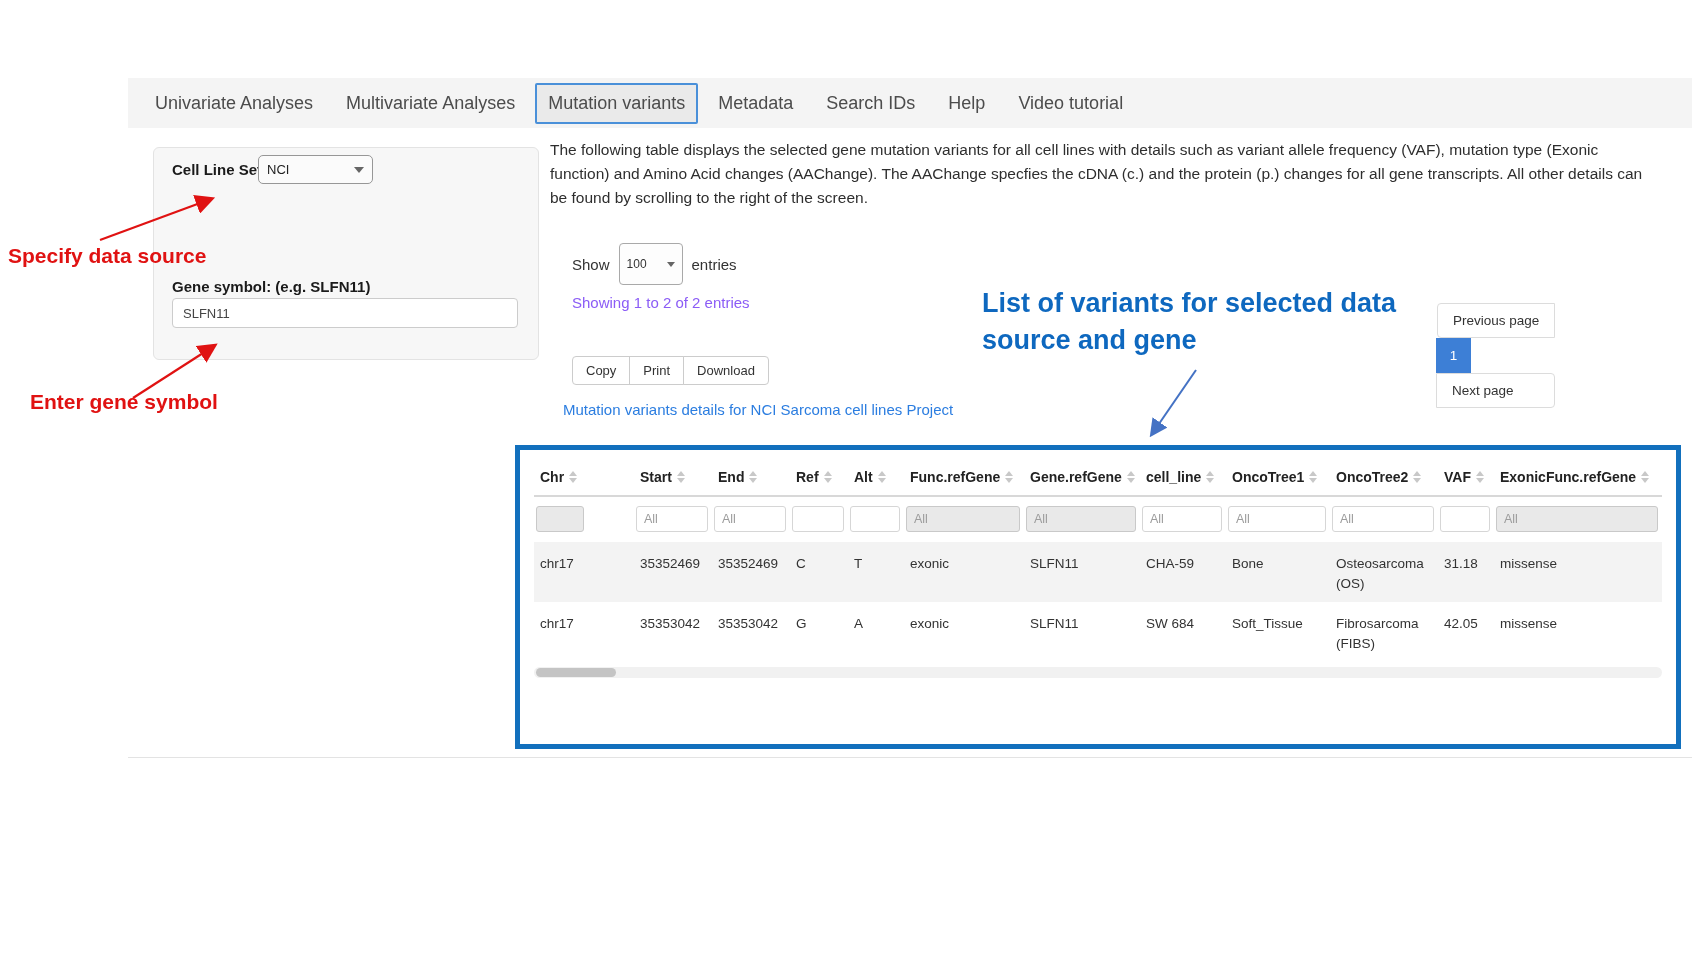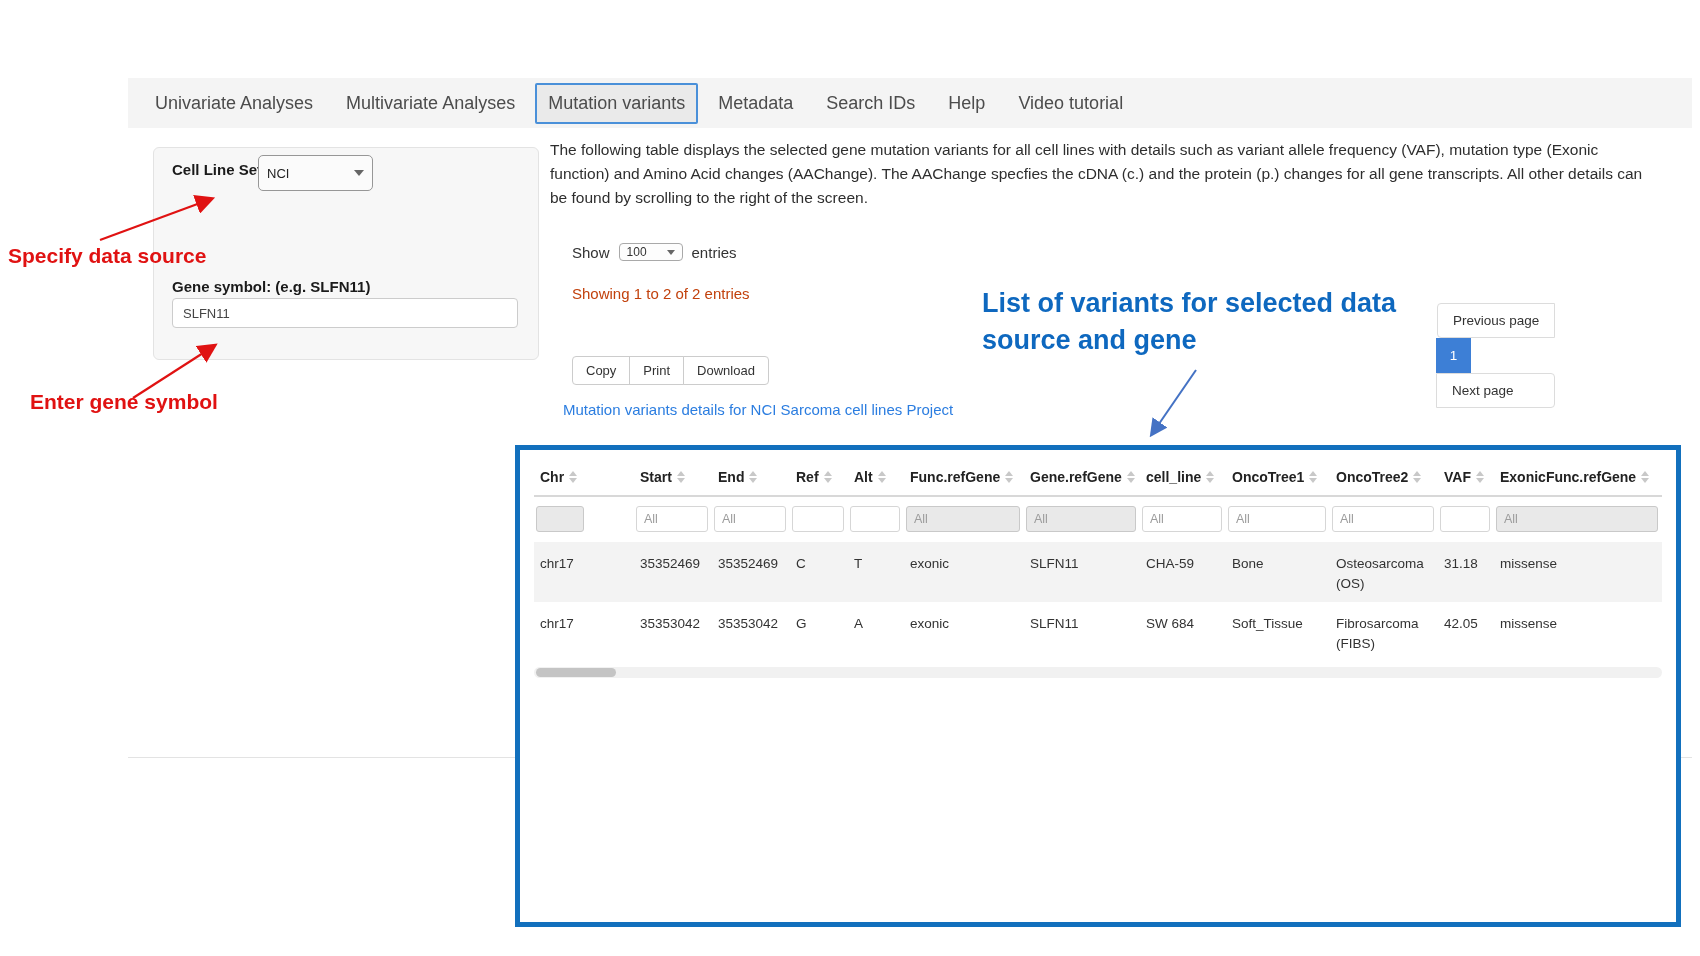--- a/index.html
+++ b/index.html
@@ -12,21 +12,21 @@
   
   .navbar { position:absolute; left:128px; top:78px; width:1564px; height:50px;
     background:#f4f4f4; display:flex; align-items:center; padding-left:14px; z-index:1; }
   .tab { padding:10px 13px; font-size:18px; color:#4c4c4c; margin-right:7px; white-space:nowrap; cursor:pointer; }
   .tab.active { background:#eaeaea; border:2px solid #4a90d9; border-radius:2px; padding:8px 11px; }
 
   
   .left-panel { position:absolute; left:153px; top:147px; width:386px; height:213px;
     background:#f7f7f7; border:1px solid #e3e3e3; border-radius:6px; z-index:1; }
   .cls-label { position:absolute; left:18px; top:13px; font-size:15px; font-weight:bold; color:#1a1a1a; }
-  .cls-select { position:absolute; left:104px; top:7px; width:115px; height:36px; background:#fbfbfb;
+  .cls-select { position:absolute; left:104px; top:7px; width:115px; height:29px; background:#fbfbfb;
     border:1px solid #979797; border-radius:5px; display:flex; align-items:center;
     padding:4px 8px; font-size:13px; color:#222; justify-content:space-between; cursor:pointer; }
   .chev { width:0; height:0; border-left:5px solid transparent; border-right:5px solid transparent;
     border-top:6px solid #666; }
   .gene-label { position:absolute; left:18px; top:130px; font-size:15px; font-weight:bold; color:#1a1a1a; }
   .gene-input { position:absolute; left:18px; top:150px; width:346px; height:30px; background:#fff;
     border:1px solid #cccccc; border-radius:4px; font-size:13px; color:#444; padding:0 10px;
     font-family:"Liberation Sans","DejaVu Sans",sans-serif; }
 
   
@@ -35,44 +35,44 @@
   .red-note.n2 { left:30px; top:390px; }
   .blue-note { position:absolute; left:982px; top:285px; font-size:27px; font-weight:bold;
     color:#0e68bf; line-height:37px; z-index:1; white-space:nowrap; }
   .arrows { position:absolute; left:0; top:0; width:1700px; height:956px; pointer-events:none; z-index:2; }
 
   
   .description { position:absolute; left:550px; top:138px; width:1107px; font-size:15.5px;
     line-height:24px; color:#2e2e2e; z-index:1; }
   .show-row { position:absolute; left:572px; top:243px; display:flex; align-items:center;
     gap:9px; font-size:15px; color:#333; z-index:1; }
-  .mini-select { width:64px; height:18px; border:1px solid #a9a9a9; border-radius:4px; background:#fdfdfd;
+  .mini-select { width:64px; height:42px; border:1px solid #a9a9a9; border-radius:4px; background:#fdfdfd;
     display:flex; align-items:center; justify-content:space-between; padding:0 7px;
     font-size:12px; color:#333; cursor:pointer; }
   .mini-select .chev { border-left-width:4px; border-right-width:4px; border-top-width:5px; }
-  .showing-text { position:absolute; left:572px; top:285px; font-size:15px; color:#c2410c; z-index:1; }
+  .showing-text { position:absolute; left:572px; top:294px; font-size:15px; color:#8b5cf6; z-index:1; }
   .btn-group { position:absolute; left:572px; top:356px; display:flex; z-index:1; }
   .btn { background:#fff; border:1px solid #cccccc; color:#333; font-size:13px; padding:6px 13px;
     margin-left:-1px; cursor:pointer; font-family:"Liberation Sans","DejaVu Sans",sans-serif; }
   .btn:first-child { border-radius:4px 0 0 4px; margin-left:0; }
   .btn:last-child  { border-radius:0 4px 4px 0; }
   .table-link { position:absolute; left:563px; top:401px; font-size:15px; font-weight:500;
     color:#2b7de0; z-index:1; cursor:pointer; }
 
   
   .pagination { position:absolute; left:1437px; top:303px; display:flex; z-index:1;flex-direction:column; }
   .pg { background:#fff; border:1px solid #dcdcdc; color:#333; font-size:13.5px; padding:9px 15px;
     margin-left:-1px; cursor:pointer; }
   .pg.first { border-radius:4px 0 0 4px; margin-left:0; }
   .pg.last  { border-radius:0 4px 4px 0; }
   .pg.current { background:#3d7fd6; border-color:#3d7fd6; color:#fff; width:35px; text-align:center;
     padding:9px 0; }
 
   
-  .blue-box { position:absolute; left:515px; top:445px; width:1166px; height:482px;
+  .blue-box { position:absolute; left:515px; top:445px; width:1166px; height:304px;
     border:5px solid #1270bd; background:#fff; z-index:3; }
   .tbl { position:absolute; left:14px; top:10px; width:1128px; }
   .tgrid { display:grid; grid-template-columns:100px 78px 78px 58px 56px 120px 116px 86px 104px 108px 56px 168px; }
   .hgrid { border-bottom:2px solid #d8d8d8; }
   .hcell { display:flex; align-items:center; padding:9px 2px 10px 6px; font-size:14px; font-weight:bold;
     color:#222; white-space:nowrap; cursor:pointer; }
   .sort { display:flex; flex-direction:column; margin-left:5px; }
   .tri-up { width:0; height:0; border-left:4px solid transparent; border-right:4px solid transparent;
     border-bottom:5px solid #c8c8c8; margin-bottom:2px; }
   .tri-down { width:0; height:0; border-left:4px solid transparent; border-right:4px solid transparent;

